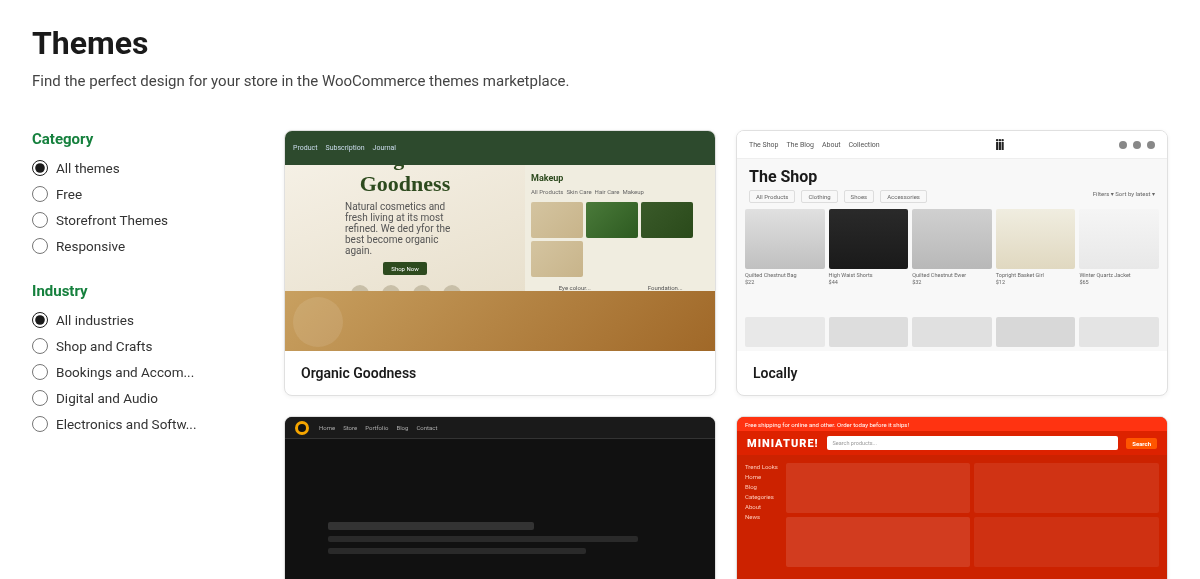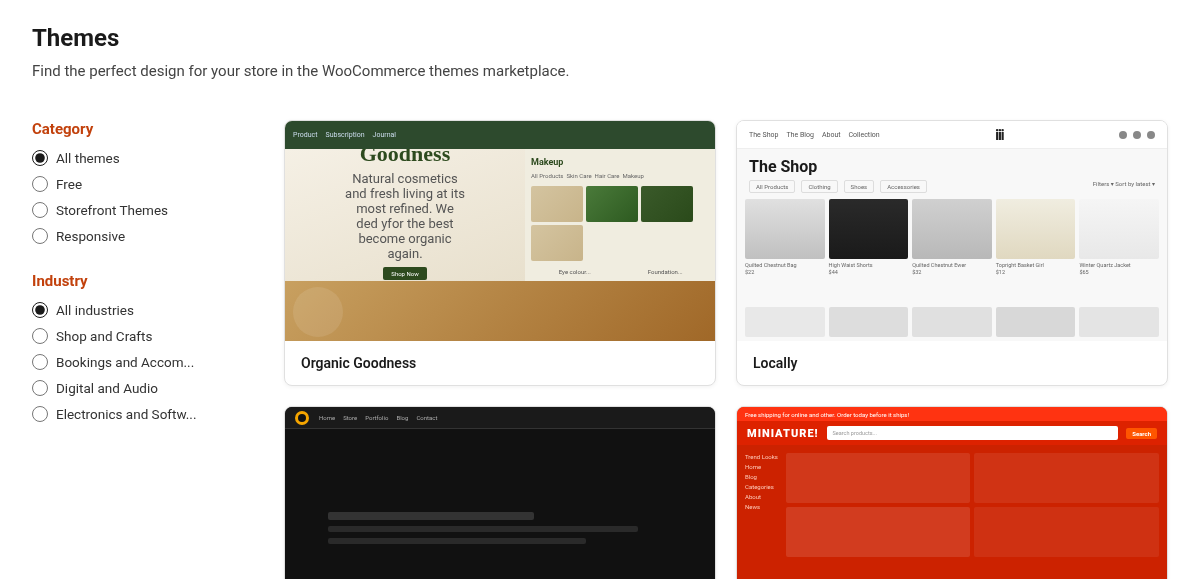--- a/index.html
+++ b/index.html
@@ -16,21 +16,21 @@
       display: flex;
       flex-direction: column;
       padding: 24px 32px 24px 32px;
     }
 
     .page-header {
       margin-bottom: 8px;
     }
 
     .page-title {
-      font-size: 24px;
+      font-size: 32px;
       font-weight: 700;
       color: #1a1a1a;
       margin-bottom: 10px;
     }
 
     .page-subtitle {
       font-size: 15px;
       color: #444;
       margin-bottom: 32px;
     }
@@ -46,21 +46,21 @@
       flex-shrink: 0;
     }
 
     .filter-section {
       margin-bottom: 28px;
     }
 
     .filter-section-title {
       font-size: 15px;
       font-weight: 700;
-      color: #c2410c;
+      color: #15803d;
       margin-bottom: 12px;
     }
 
     .filter-item {
       display: flex;
       align-items: center;
       gap: 8px;
       margin-bottom: 10px;
       cursor: pointer;
     }
@@ -110,21 +110,21 @@
     
     .preview-organic {
       background: linear-gradient(135deg, #f5f0e8 60%, #c8d5b5 100%);
       display: flex;
       flex-direction: column;
       position: relative;
     }
 
     .og-navbar {
       background: #2d4a2d;
-      height: 28px;
+      height: 34px;
       display: flex;
       align-items: center;
       padding: 0 8px;
       gap: 8px;
     }
 
     .og-navbar span {
       color: #cde;
       font-size: 7px;
     }
@@ -142,23 +142,22 @@
     .og-title {
       font-size: 22px;
       font-weight: 700;
       color: #2d4a1e;
       text-align: center;
       line-height: 1.2;
       font-family: Georgia, serif;
     }
 
     .og-sub {
-      font-size: 13px;
+      font-size: 10px;
       color: #555;
-      text-align: center;
       margin-top: 4px;
       max-width: 120px;
     }
 
     .og-btn {
       background: #2d4a1e;
       color: #fff;
       font-size: 6px;
       padding: 3px 8px;
       border-radius: 2px;

